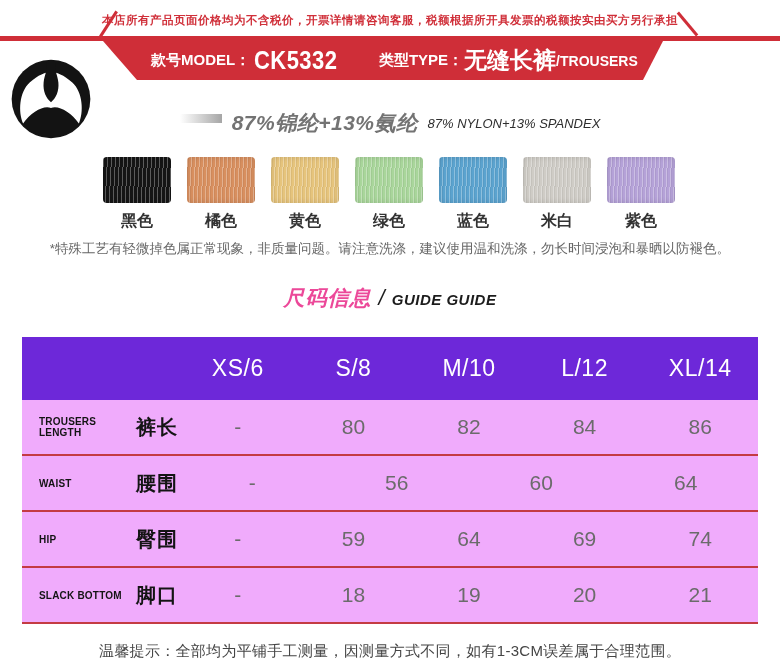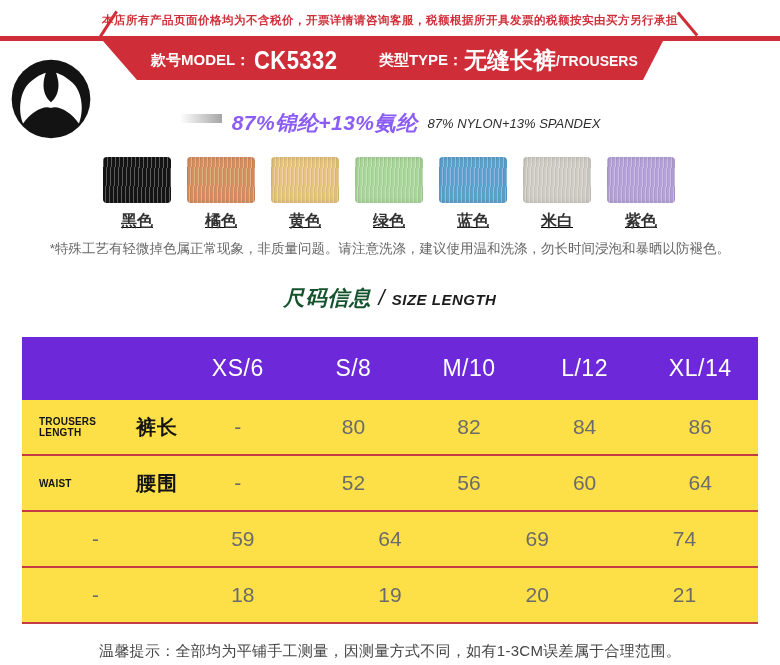--- a/index.html
+++ b/index.html
@@ -44,29 +44,29 @@
 
   
   .material {
     position:absolute; top:106px; left:0; right:0; height:34px;
     display:flex; align-items:center; justify-content:center;
   }
   .material-streak {
     width:42px; height:9px; margin-right:10px; transform:translateY(-5px);
     background:linear-gradient(to right, rgba(170,170,170,0), rgba(150,150,150,.85));
   }
-  .material-cn { font-size:21px; font-style:italic; color:#8b5cf6; font-weight:bold; letter-spacing:.5px; }
+  .material-cn { font-size:21px; font-style:italic; color:#737373; font-weight:bold; letter-spacing:.5px; }
   .material-en { font-size:13px; font-style:italic; color:#2e2e2e; font-weight:normal; margin-left:10px; }
 
   
   .swatches {
     position:absolute; left:103px; top:157px;
     display:flex; gap:16px;
   }
-  .swatch-item { display:flex; flex-direction:column; align-items:center;text-decoration:underline; }
+  .swatch-item { display:flex; flex-direction:column; align-items:center; }
   .swatch {
     width:68px; height:46px; border-radius:4px; position:relative;
     box-shadow:inset 0 0 6px rgba(0,0,0,.12);
   }
   .swatch::after {
     content:""; position:absolute; inset:0; border-radius:4px;
     background:repeating-linear-gradient(93deg,
       rgba(255,255,255,.30) 0 1px, rgba(0,0,0,.05) 1px 2px, transparent 2px 4px);
   }
   .swatch-label { margin-top:8px; font-size:16px; font-weight:bold; color:#333; }
@@ -74,31 +74,31 @@
   .wash-note {
     position:absolute; top:240px; left:0; right:0;
     text-align:center; font-size:13.5px; color:#666;
   }
 
   
   .size-title {
     position:absolute; top:284px; left:0; right:0; height:30px;
     display:flex; align-items:baseline; justify-content:center; gap:7px;
   }
-  .size-title-cn { font-size:21px; font-weight:bold; font-style:italic; color:#14532d; letter-spacing:1px; }
+  .size-title-cn { font-size:21px; font-weight:bold; font-style:italic; color:#ec4899; letter-spacing:1px; }
   .size-title-divider { font-size:22px; font-style:italic; color:#1c1c1c; }
   .size-title-en { font-size:15px; font-weight:bold; font-style:italic; color:#1c1c1c; letter-spacing:.5px; }
 
   
   .size-table { position:absolute; left:22px; top:337px; width:736px; }
   .thead {
     display:flex; height:63px; background:#6d28d9; align-items:center; color:#fff;
   }
   .trow {
-    display:flex; height:56px; align-items:center; background:#fde047;
+    display:flex; height:56px; align-items:center; background:#f0abfc;
     border-bottom:2px solid #c43b43;
   }
   .label-cell {
     width:158px; flex:none; display:flex; align-items:center; padding-left:17px;
   }
   .cell { flex:1; text-align:center; }
   .thead .cell { font-size:23px; letter-spacing:.5px; }
   .eng { width:97px; font-size:10px; font-weight:bold; color:#141414; letter-spacing:.2px; line-height:1.1; }
   .chn { font-size:20px; font-weight:bold; color:#141414; letter-spacing:1px; }
   .val { font-size:21px; color:#6b6b6b; }
@@ -171,21 +171,21 @@
       <div class="swatch" style="background-color: rgb(181, 162, 216);"></div>
       <div class="swatch-label">紫色</div>
     </div>
   </div>
 
   <div class="wash-note">*特殊工艺有轻微掉色属正常现象，非质量问题。请注意洗涤，建议使用温和洗涤，勿长时间浸泡和暴晒以防褪色。</div>
 
   <div class="size-title">
     <span class="size-title-cn">尺码信息</span>
     <span class="size-title-divider">/</span>
-    <span class="size-title-en">SIZE LENGTH</span>
+    <span class="size-title-en">GUIDE GUIDE</span>
   </div>
 
   <div class="size-table">
     <div class="thead">
       <div class="label-cell"></div>
       <div class="cell">XS/6</div>
       <div class="cell">S/8</div>
       <div class="cell">M/10</div>
       <div class="cell">L/12</div>
       <div class="cell">XL/14</div>
@@ -202,35 +202,42 @@
       <div class="cell val">84</div>
       <div class="cell val">86</div>
     </div>
 
     <div class="trow">
       <div class="label-cell">
         <span class="eng">WAIST</span>
         <span class="chn">腰围</span>
       </div>
       <div class="cell val">-</div>
-      <div class="cell val">52</div>
       <div class="cell val">56</div>
       <div class="cell val">60</div>
       <div class="cell val">64</div>
     </div>
 
     <div class="trow">
+      <div class="label-cell">
+        <span class="eng">HIP</span>
+        <span class="chn">臀围</span>
+      </div>
       <div class="cell val">-</div>
       <div class="cell val">59</div>
       <div class="cell val">64</div>
       <div class="cell val">69</div>
       <div class="cell val">74</div>
     </div>
 
     <div class="trow">
+      <div class="label-cell">
+        <span class="eng">SLACK BOTTOM</span>
+        <span class="chn">脚口</span>
+      </div>
       <div class="cell val">-</div>
       <div class="cell val">18</div>
       <div class="cell val">19</div>
       <div class="cell val">20</div>
       <div class="cell val">21</div>
     </div>
   </div>
 
   <div class="footer-note">温馨提示：全部均为平铺手工测量，因测量方式不同，如有1-3CM误差属于合理范围。</div>
 

